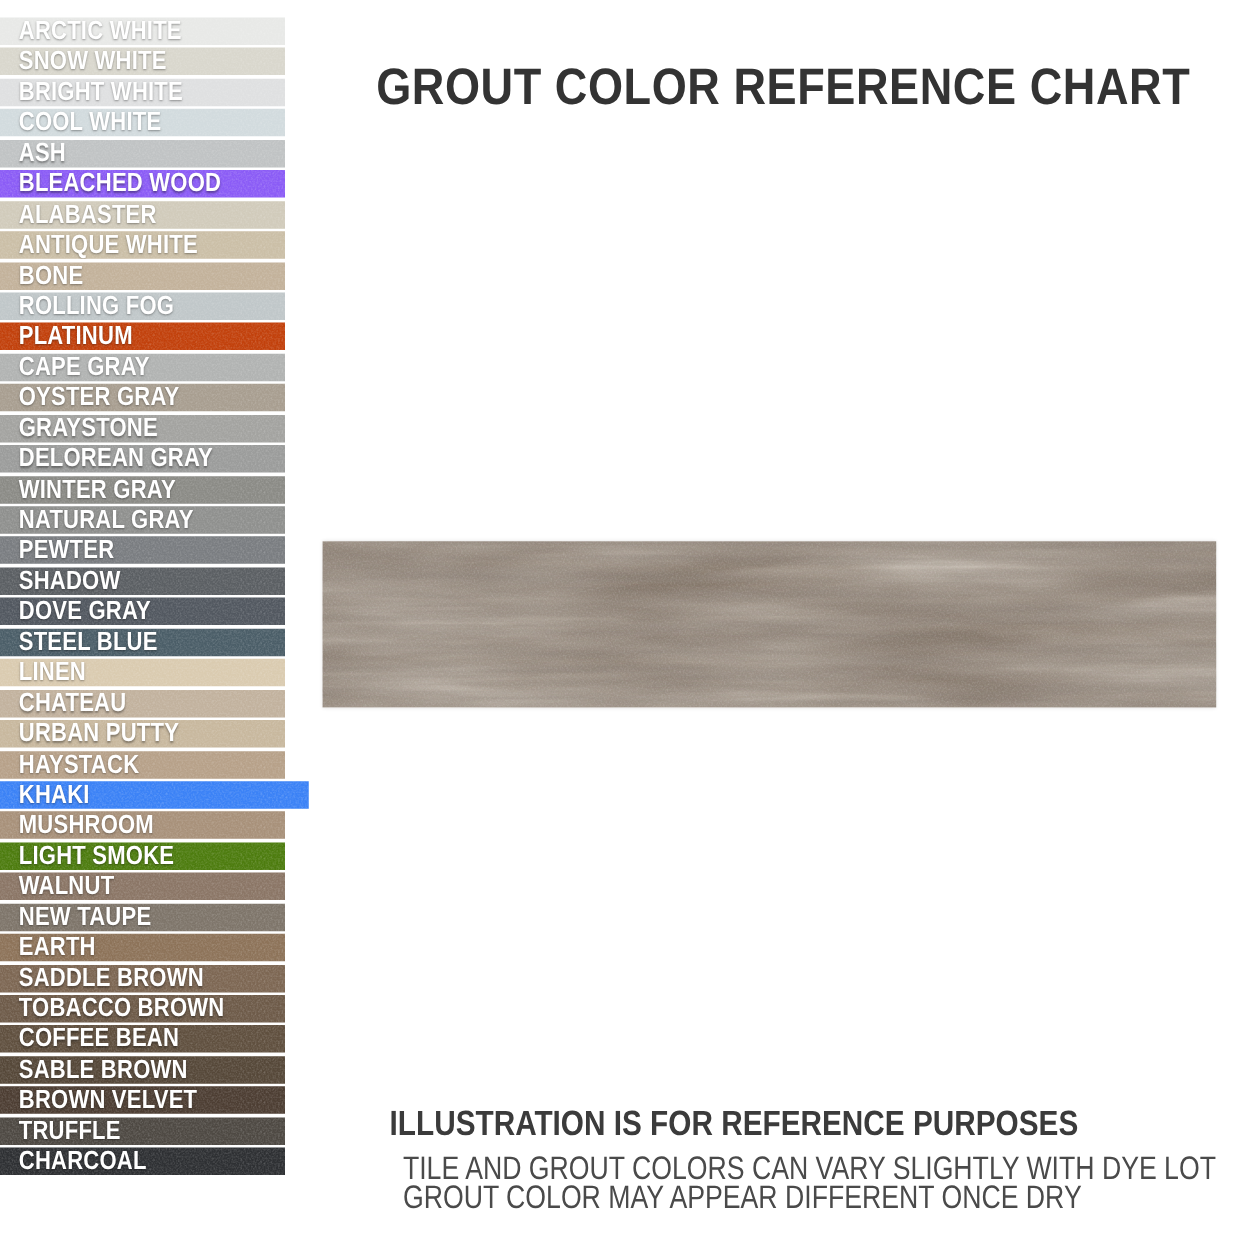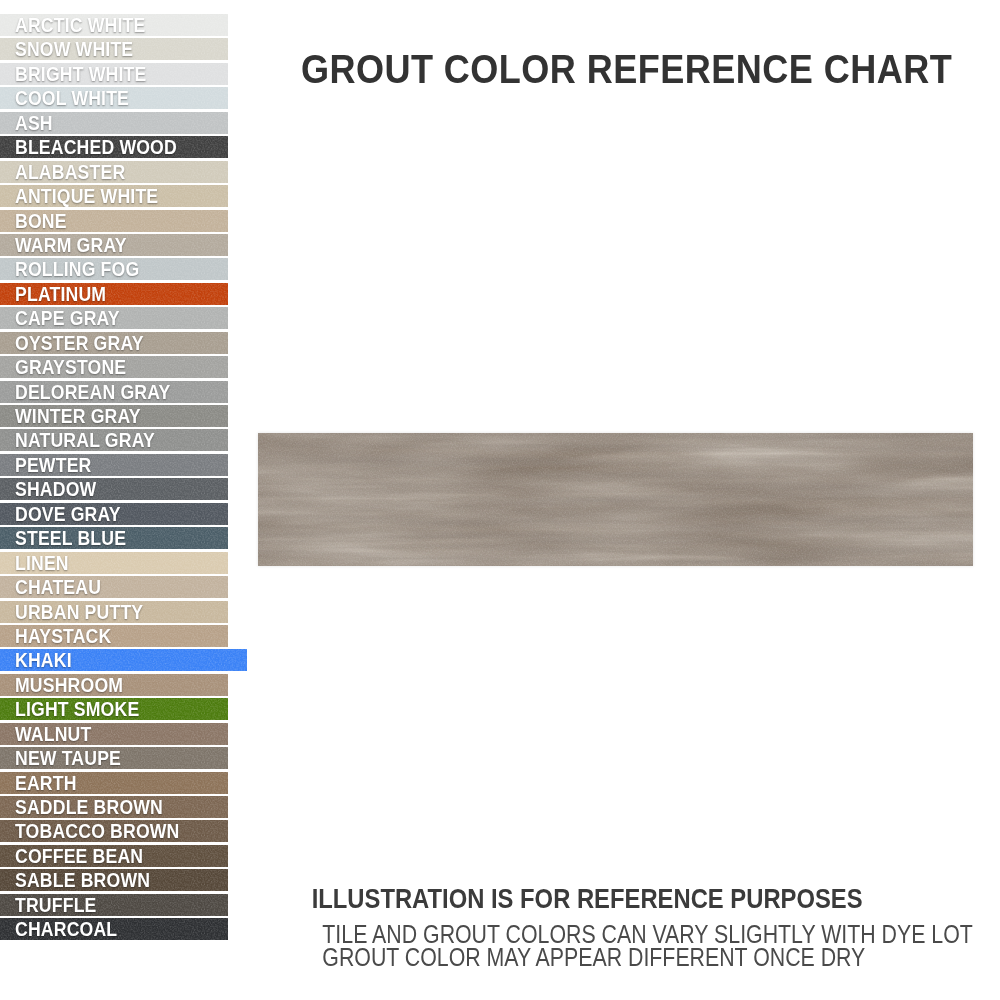--- a/index.html
+++ b/index.html
@@ -162,21 +162,21 @@
         <rect width="228" height="22" filter="url(#speck)"></rect>
       </svg>
       <span class="swatch-label">COOL WHITE</span>
     </div>
       <div class="swatch" style="background: rgb(192, 195, 196);">
       <svg class="tex" preserveAspectRatio="none" viewBox="0 0 228 22">
         <rect width="228" height="22" filter="url(#speck)"></rect>
       </svg>
       <span class="swatch-label">ASH</span>
     </div>
-      <div class="swatch" style="background: #404040;">
+      <div class="swatch" style="background: #8b5cf6;">
       <svg class="tex" preserveAspectRatio="none" viewBox="0 0 228 22">
         <rect width="228" height="22" filter="url(#speck)"></rect>
       </svg>
       <span class="swatch-label">BLEACHED WOOD</span>
     </div>
       <div class="swatch" style="background: rgb(209, 203, 187);">
       <svg class="tex" preserveAspectRatio="none" viewBox="0 0 228 22">
         <rect width="228" height="22" filter="url(#speck)"></rect>
       </svg>
       <span class="swatch-label">ALABASTER</span>
@@ -186,26 +186,20 @@
         <rect width="228" height="22" filter="url(#speck)"></rect>
       </svg>
       <span class="swatch-label">ANTIQUE WHITE</span>
     </div>
       <div class="swatch" style="background: rgb(195, 178, 155);">
       <svg class="tex" preserveAspectRatio="none" viewBox="0 0 228 22">
         <rect width="228" height="22" filter="url(#speck)"></rect>
       </svg>
       <span class="swatch-label">BONE</span>
     </div>
-      <div class="swatch" style="background: rgb(179, 170, 157);">
-      <svg class="tex" preserveAspectRatio="none" viewBox="0 0 228 22">
-        <rect width="228" height="22" filter="url(#speck)"></rect>
-      </svg>
-      <span class="swatch-label">WARM GRAY</span>
-    </div>
       <div class="swatch" style="background: rgb(192, 199, 201);">
       <svg class="tex" preserveAspectRatio="none" viewBox="0 0 228 22">
         <rect width="228" height="22" filter="url(#speck)"></rect>
       </svg>
       <span class="swatch-label">ROLLING FOG</span>
     </div>
       <div class="swatch" style="background: #c2410c; text-align: right;">
       <svg class="tex" preserveAspectRatio="none" viewBox="0 0 228 22">
         <rect width="228" height="22" filter="url(#speck)"></rect>
       </svg>
@@ -347,20 +341,26 @@
       <svg class="tex" preserveAspectRatio="none" viewBox="0 0 228 22">
         <rect width="228" height="22" filter="url(#speck)"></rect>
       </svg>
       <span class="swatch-label">COFFEE BEAN</span>
     </div>
       <div class="swatch" style="background: rgb(86, 72, 57);">
       <svg class="tex" preserveAspectRatio="none" viewBox="0 0 228 22">
         <rect width="228" height="22" filter="url(#speck)"></rect>
       </svg>
       <span class="swatch-label">SABLE BROWN</span>
+    </div>
+      <div class="swatch" style="background: rgb(77, 62, 51);">
+      <svg class="tex" preserveAspectRatio="none" viewBox="0 0 228 22">
+        <rect width="228" height="22" filter="url(#speck)"></rect>
+      </svg>
+      <span class="swatch-label">BROWN VELVET</span>
     </div>
       <div class="swatch" style="background: rgb(78, 73, 67);">
       <svg class="tex" preserveAspectRatio="none" viewBox="0 0 228 22">
         <rect width="228" height="22" filter="url(#speck)"></rect>
       </svg>
       <span class="swatch-label">TRUFFLE</span>
     </div>
       <div class="swatch" style="background: rgb(46, 48, 51);">
       <svg class="tex" preserveAspectRatio="none" viewBox="0 0 228 22">
         <rect width="228" height="22" filter="url(#speck)"></rect>

